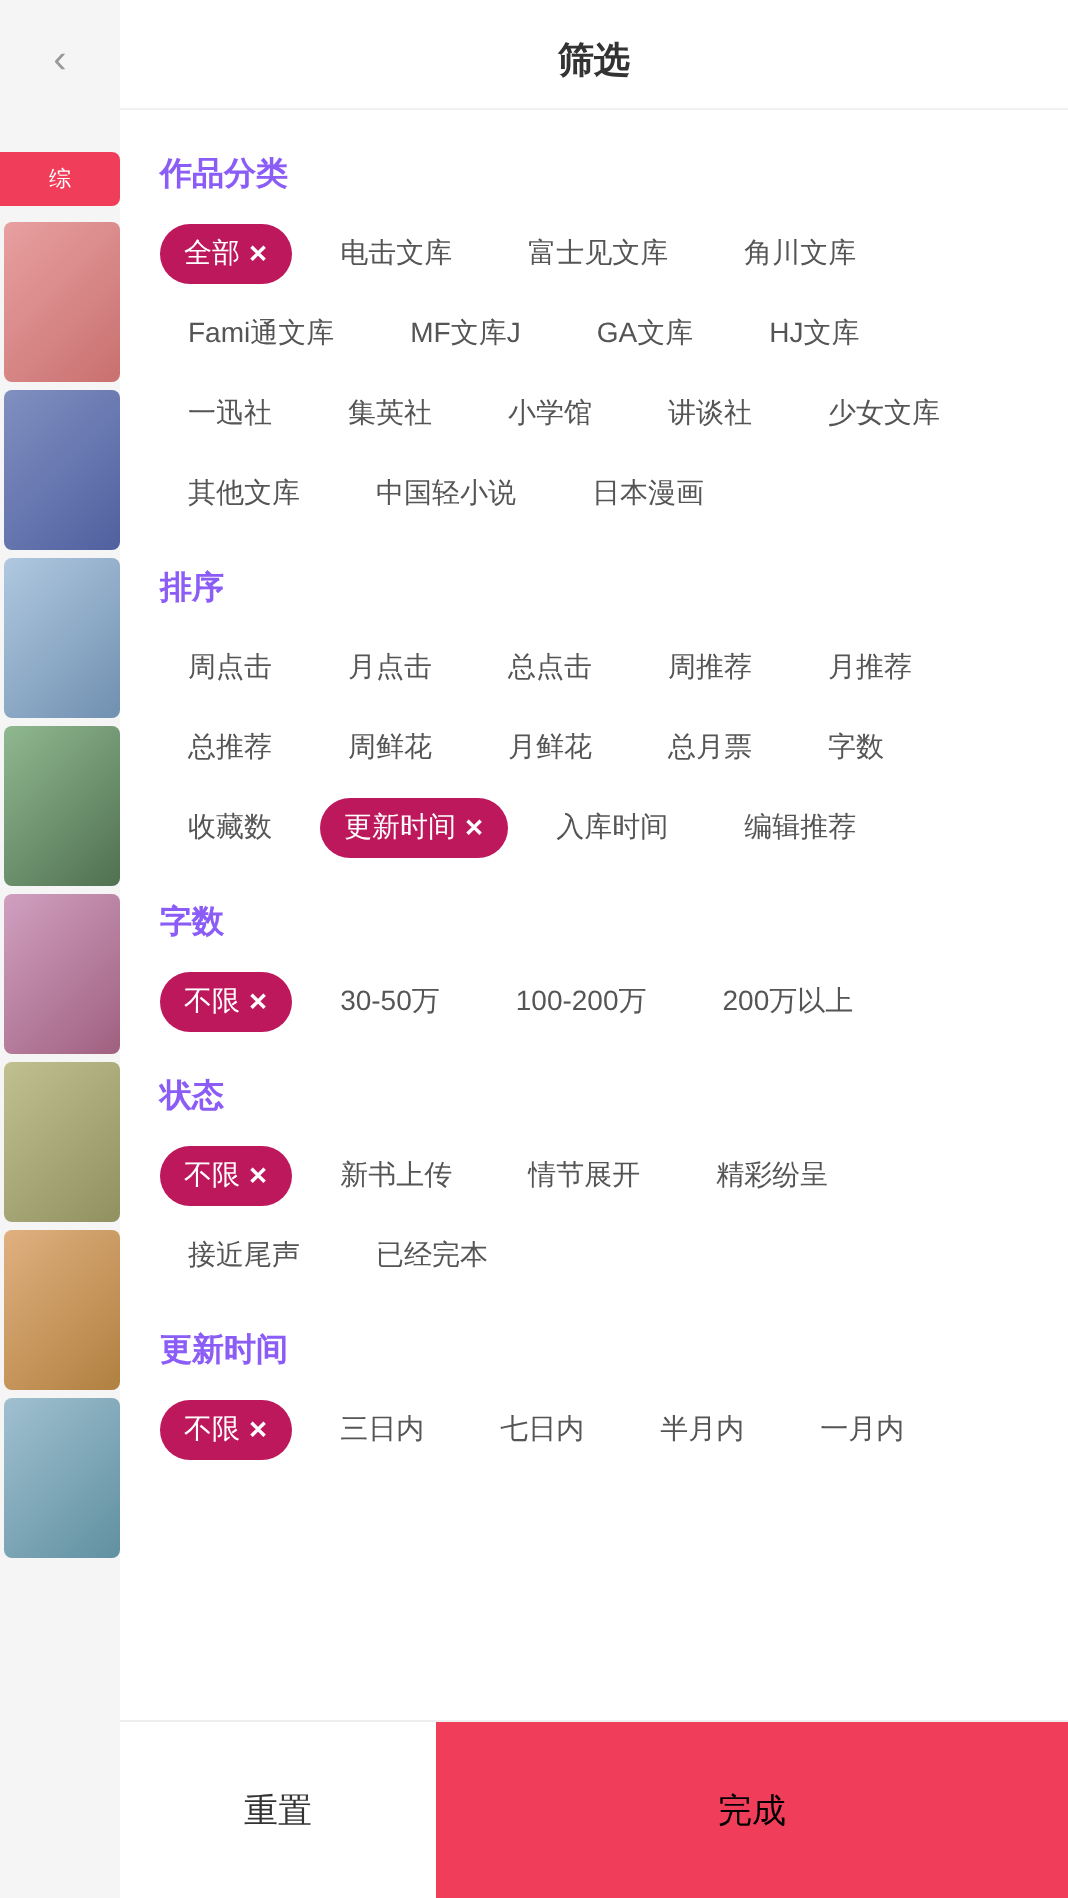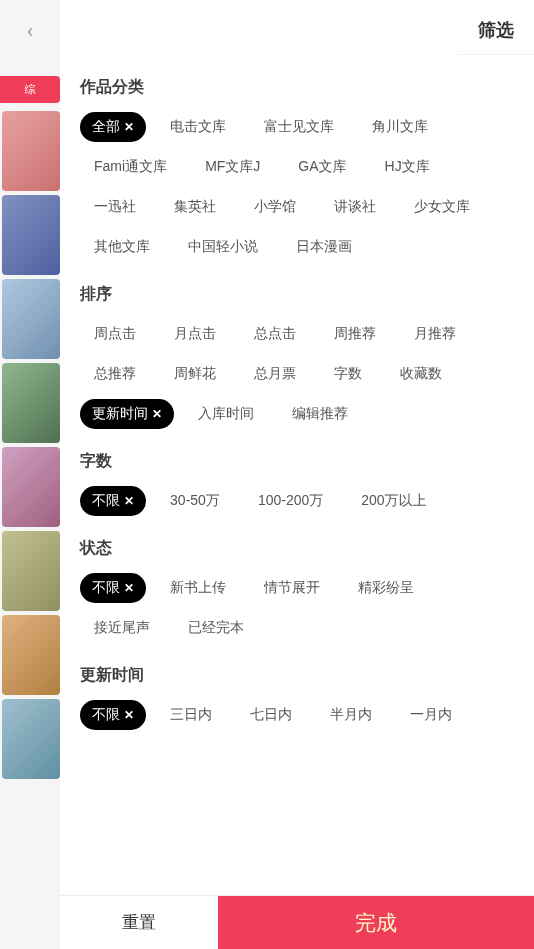--- a/index.html
+++ b/index.html
@@ -16,21 +16,20 @@
     .filter-panel {
       position: absolute;
       left: 60px;
       top: 0;
       width: 474px;
       height: 949px;
       background: #ffffff;
       z-index: 10;
       display: flex;
       flex-direction: column;
-      align-items: flex-end;
     }
 
     
     .back-area {
       position: absolute;
       left: 0;
       top: 0;
       width: 60px;
       height: 60px;
       display: flex;
@@ -65,21 +64,21 @@
     }
 
     
     .section {
       margin-top: 22px;
     }
 
     .section-title {
       font-size: 16px;
       font-weight: 600;
-      color: #404040;
+      color: #8b5cf6;
       margin-bottom: 14px;
     }
 
     
     .tags {
       display: flex;
       flex-wrap: wrap;
       gap: 10px;
       align-items: center;
     }
@@ -90,21 +89,21 @@
       border-radius: 20px;
       font-size: 14px;
       color: #555;
       background: transparent;
       cursor: pointer;
       white-space: nowrap;
     }
 
     
     .tag-active {
-      background: #000000;
+      background: #be185d;
       color: #ffffff;
       padding: 6px 12px;
       border-radius: 20px;
       font-size: 14px;
       cursor: pointer;
       white-space: nowrap;
       display: inline-flex;
       align-items: center;
       gap: 4px;
     }
@@ -113,21 +112,21 @@
       font-size: 12px;
       font-weight: bold;
     }
 
     
     .footer {
       position: absolute;
       bottom: 0;
       left: 60px;
       width: 474px;
-      height: 54px;
+      height: 89px;
       display: flex;
       border-top: 1px solid #eee;
       z-index: 20;
     }
 
     .btn-reset {
       flex: 1;
       background: #ffffff;
       color: #333;
       font-size: 17px;
@@ -135,22 +134,22 @@
       border: none;
       cursor: pointer;
       display: flex;
       align-items: center;
       justify-content: center;
     }
 
     .btn-confirm {
       flex: 2;
       background: #f03e5a;
-      color: #fef9c3;
-      font-size: 21px;
+      color: #000000;
+      font-size: 17px;
       font-weight: 500;
       border: none;
       cursor: pointer;
       display: flex;
       align-items: center;
       justify-content: center;
     }
 
     
     .side-items {
@@ -242,20 +241,21 @@
     <div class="section">
       <div class="section-title">排序</div>
       <div class="tags">
         <span class="tag">周点击</span>
         <span class="tag">月点击</span>
         <span class="tag">总点击</span>
         <span class="tag">周推荐</span>
         <span class="tag">月推荐</span>
         <span class="tag">总推荐</span>
         <span class="tag">周鲜花</span>
+        <span class="tag">月鲜花</span>
         <span class="tag">总月票</span>
         <span class="tag">字数</span>
         <span class="tag">收藏数</span>
         <span class="tag-active">更新时间 <span class="close-x">✕</span></span>
         <span class="tag">入库时间</span>
         <span class="tag">编辑推荐</span>
       </div>
     </div>
 
     <div class="section">

